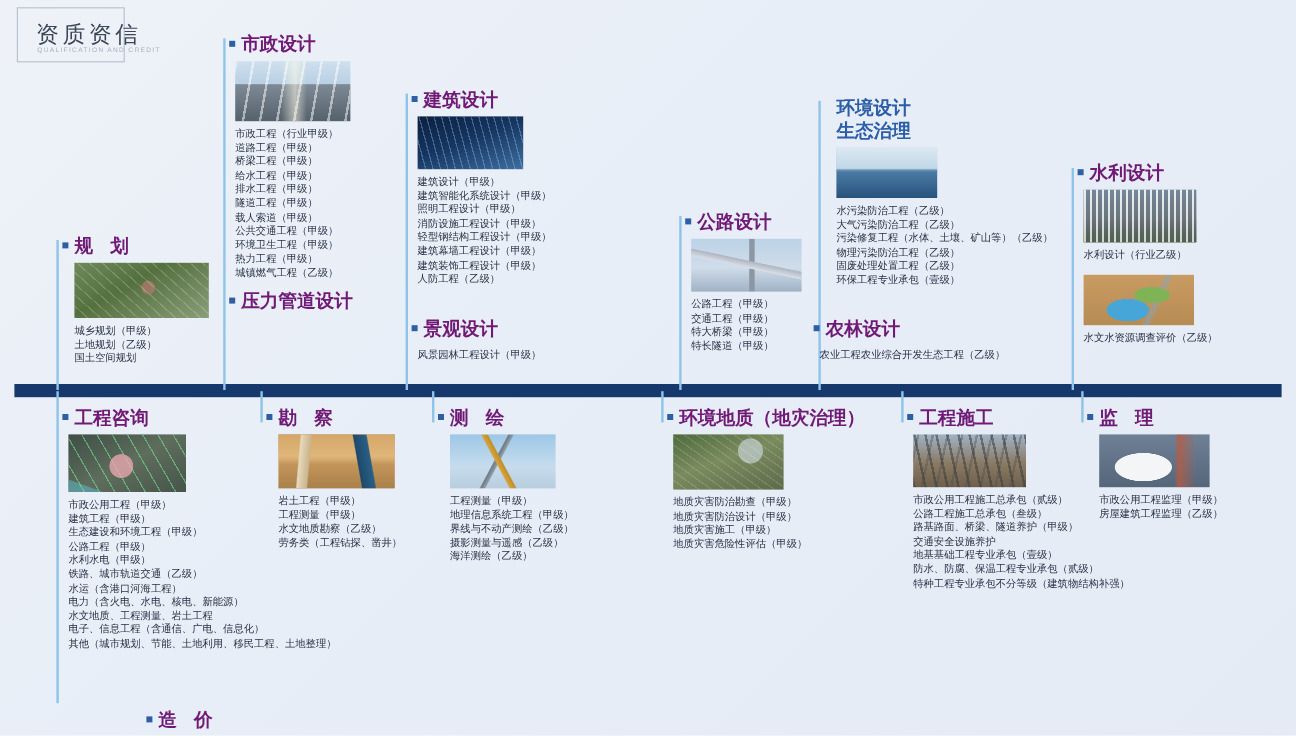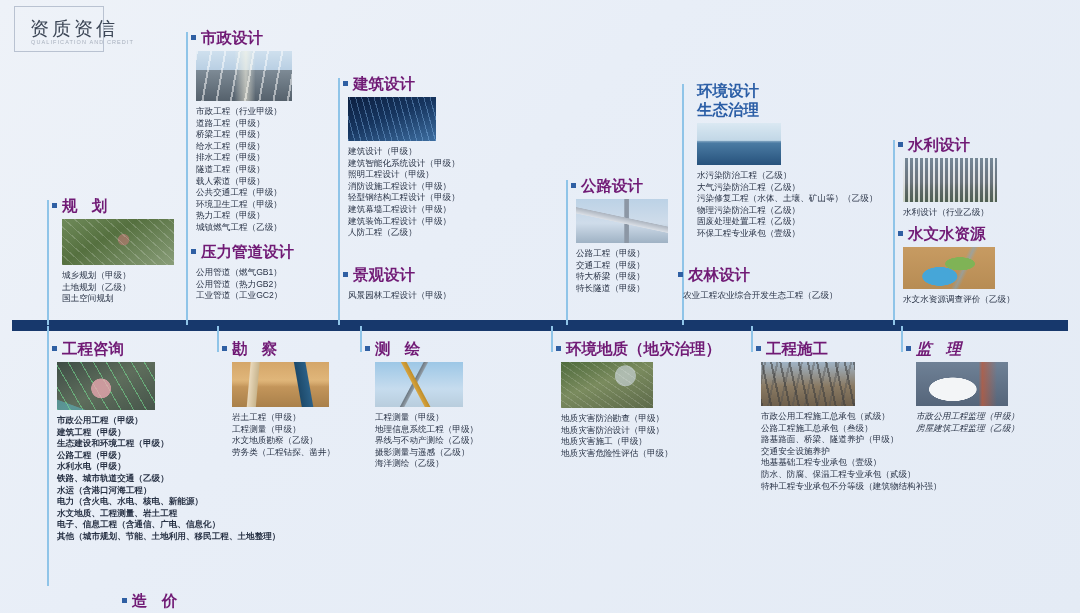--- a/index.html
+++ b/index.html
@@ -144,25 +144,20 @@
       <div class="item">载人索道（甲级）</div>
       <div class="item">公共交通工程（甲级）</div>
       <div class="item">环境卫生工程（甲级）</div>
       <div class="item">热力工程（甲级）</div>
       <div class="item">城镇燃气工程（乙级）</div>
     </div>
   </div>
 
   <div class="block" style="left:191px;top:243px;width:150px;">
     <div class="htitle"><span class="bullet"></span><span>压力管道设计</span></div>
-    <div class="items" style="margin-left:5px;margin-top:6px;">
-      <div class="item">公用管道（燃气GB1）</div>
-      <div class="item">公用管道（热力GB2）</div>
-      <div class="item">工业管道（工业GC2）</div>
-    </div>
   </div>
 
   <div class="block" style="left:343px;top:75px;width:190px;">
     <div class="htitle"><span class="bullet"></span><span>建筑设计</span></div>
     <div class="thumb ph ph-arch" style="width:88px;height:44px;margin-left:5px;"></div>
     <div class="items" style="margin-left:5px;">
       <div class="item">建筑设计（甲级）</div>
       <div class="item">建筑智能化系统设计（甲级）</div>
       <div class="item">照明工程设计（甲级）</div>
       <div class="item">消防设施工程设计（甲级）</div>
@@ -214,31 +209,30 @@
 
   <div class="block" style="left:898px;top:136px;width:160px;">
     <div class="htitle"><span class="bullet"></span><span>水利设计</span></div>
     <div class="thumb ph ph-dam" style="width:94px;height:44px;margin-left:5px;"></div>
     <div class="items" style="margin-left:5px;">
       <div class="item">水利设计（行业乙级）</div>
     </div>
   </div>
 
   <div class="block" style="left:898px;top:225px;width:175px;">
-    <div class="htitle"><span class="bullet"></span><span>水文水资源</span></div>
     <div class="thumb ph ph-hydro" style="width:92px;height:42px;margin-left:5px;"></div>
     <div class="items" style="margin-left:5px;">
       <div class="item">水文水资源调查评价（乙级）</div>
     </div>
   </div>
 
   <div class="block" style="left:52px;top:340px;width:330px;">
     <div class="htitle"><span class="bullet"></span><span>工程咨询</span></div>
     <div class="thumb ph ph-gis" style="width:98px;height:48px;margin-left:5px;"></div>
-    <div class="items" style="margin-left:5px;font-weight:bold;">
+    <div class="items" style="margin-left:5px;">
       <div class="item">市政公用工程（甲级）</div>
       <div class="item">建筑工程（甲级）</div>
       <div class="item">生态建设和环境工程（甲级）</div>
       <div class="item">公路工程（甲级）</div>
       <div class="item">水利水电（甲级）</div>
       <div class="item">铁路、城市轨道交通（乙级）</div>
       <div class="item">水运（含港口河海工程）</div>
       <div class="item">电力（含火电、水电、核电、新能源）</div>
       <div class="item">水文地质、工程测量、岩土工程</div>
       <div class="item">电子、信息工程（含通信、广电、信息化）</div>
@@ -294,21 +288,21 @@
       <div class="item">市政公用工程施工总承包（贰级）</div>
       <div class="item">公路工程施工总承包（叁级）</div>
       <div class="item">路基路面、桥梁、隧道养护（甲级）</div>
       <div class="item">交通安全设施养护</div>
       <div class="item">地基基础工程专业承包（壹级）</div>
       <div class="item">防水、防腐、保温工程专业承包（贰级）</div>
       <div class="item">特种工程专业承包不分等级（建筑物结构补强）</div>
     </div>
   </div>
 
-  <div class="block" style="left:906px;top:340px;width:165px;font-style:italic;">
+  <div class="block" style="left:906px;top:340px;width:165px;">
     <div class="htitle sp"><span class="bullet"></span><span>监 理</span></div>
     <div class="thumb ph ph-helmet" style="width:92px;height:44px;margin-left:10px;"></div>
     <div class="items" style="margin-left:10px;">
       <div class="item">市政公用工程监理（甲级）</div>
       <div class="item">房屋建筑工程监理（乙级）</div>
     </div>
   </div>
 
 </div>
 

